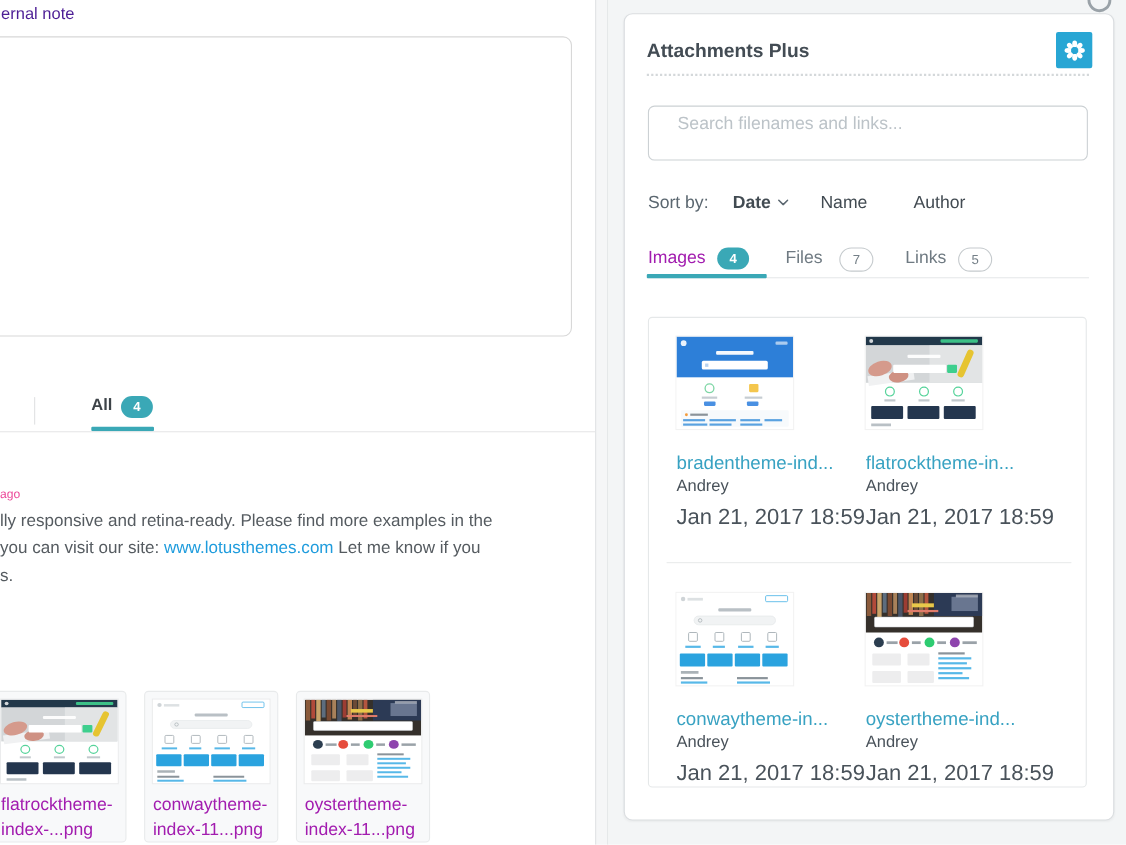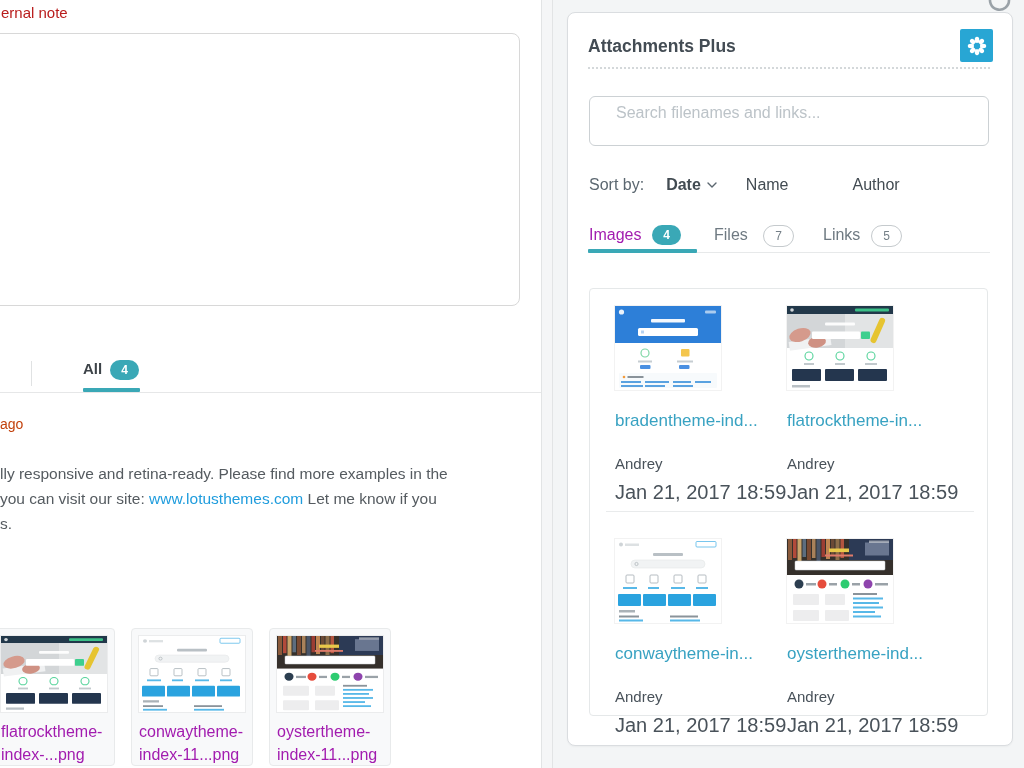--- a/index.html
+++ b/index.html
@@ -3,33 +3,33 @@
 <meta charset="utf-8">
 <style>
   html,body{margin:0;padding:0}
   body{
     width:1024px;height:768px;overflow:hidden;position:relative;
     font-family:"Liberation Sans",sans-serif;background:#ffffff;color:#49545c;
   }
 
   
   #left-pane{position:absolute;left:0;top:0;width:541px;height:768px;background:#fff}
-  #note-label{position:absolute;left:1px;top:4px;font-size:15px;color:#b91c1c}
+  #note-label{position:absolute;left:1px;top:4px;font-size:15px;color:#4c1d95}
   #comment-box{position:absolute;left:-40px;top:33px;width:558px;height:271px;
     background:#fff;border:1px solid #d8d8d8;border-radius:8px}
   #tab-divider{position:absolute;left:31px;top:361px;width:1px;height:25px;background:#e0e2e3}
   #left-tabs-border{position:absolute;left:0;top:392px;width:541px;height:1px;background:#e6e7e8}
   #left-tab-all{position:absolute;left:83px;top:360px;font-size:15px;font-weight:bold;color:#3d4348}
   .pill{display:inline-block;min-width:17px;padding:3px 6px;border-radius:11px;font-size:12px;
     font-weight:bold;text-align:center;line-height:14px}
   .pill-filled{background:#3aa8b6;color:#fff}
   .pill-outline{background:#fff;color:#747f87;border:1px solid #c5cacd;font-weight:normal}
   #left-tab-badge{position:absolute;left:110px;top:360px}
   #left-tab-underline{position:absolute;left:83px;top:388px;width:57px;height:4px;background:#3aa8b6;border-radius:1px}
-  #time-ago{position:absolute;left:0;top:416px;font-size:14px;color:#c2410c}
+  #time-ago{position:absolute;left:0;top:444px;font-size:11px;color:#ec4899}
   #message{position:absolute;left:0;top:461px;width:545px;font-size:15.5px;line-height:25px;color:#555b60}
   #message .msg-line{white-space:nowrap}
   #message a{color:#1f9cdd;text-decoration:none}
 
   .file-card{position:absolute;top:628px;width:122px;height:138px;background:#f8f9fa;
     border:1px solid #e8eaeb;border-radius:4px;padding:7px;box-sizing:border-box}
   .file-card .thumb-svg{display:block;width:106px;height:76px;background:#fff;
     box-shadow:0 0 0 1px rgba(0,0,0,.05)}
   .file-card .file-name{display:block;margin-top:8px;font-size:16px;line-height:23px;
     color:#a21caf;text-decoration:none;white-space:nowrap}
@@ -51,42 +51,42 @@
     border:1px solid #ccd1d4;border-radius:6px;padding:0 14px 16px 26px;font-size:16px;
     font-family:"Liberation Sans",sans-serif;color:#49545c;outline:none}
   #search-input::placeholder{color:#bcc3c8}
 
   #sort-row{position:absolute;left:589px;top:176px;font-size:16px;color:#5b6770}
   .sort-opt{color:#424b52;cursor:pointer}
   .sort-opt.active{font-weight:bold}
   #sort-label{margin-right:22px}
   #sort-date{margin-right:2px}
   #sort-name{margin-left:29px;margin-right:0}
-  #sort-author{margin-left:64px}
+  #sort-author{margin-left:42px}
 
   .side-tab{position:absolute;top:226px;font-size:16px;color:#6f7a82;cursor:pointer}
   .side-tab.active{color:#a21caf}
   #tab-images{left:589px}
   #badge-images{position:absolute;left:652px;top:225px}
   #tab-files{left:714px}
   #badge-files{position:absolute;left:763px;top:225px}
   #tab-links{left:823px}
   #badge-links{position:absolute;left:871px;top:225px}
   #side-tabs-border{position:absolute;left:588px;top:252px;width:402px;height:1px;background:#e7e9ea}
   #side-tab-underline{position:absolute;left:588px;top:249px;width:109px;height:4px;background:#3aa8b6;border-radius:1px}
 
   #grid-box{position:absolute;left:589px;top:288px;width:399px;height:428px;box-sizing:border-box;
     background:#fff;border:1px solid #e5e8e9;border-radius:4px}
   #grid-divider{position:absolute;left:16px;top:222px;width:368px;height:1px;background:#e9ebec}
   .att-item{position:absolute;width:172px}
   .att-item .thumb-svg{display:block;width:106px;height:84px;background:#fff;
     box-shadow:0 0 0 1px rgba(0,0,0,.05)}
   .att-name{display:block;margin-top:21px;font-size:17px;color:#38a2c2;text-decoration:none;
     white-space:nowrap;cursor:pointer}
-  .att-author{margin-top:24px;font-size:15px;color:#49525a}
+  .att-author{margin-top:2px;font-size:15px;color:#49525a}
   .att-date{margin-top:9px;font-size:20px;color:#49525a}
 
   .chev{display:inline-block;vertical-align:2px;margin-left:4px}
 </style>
 </head>
 <body>
 
 <svg width="0" height="0" style="position:absolute" aria-hidden="true">
   <defs>
     <symbol id="th-braden" viewBox="0 0 106 84">

